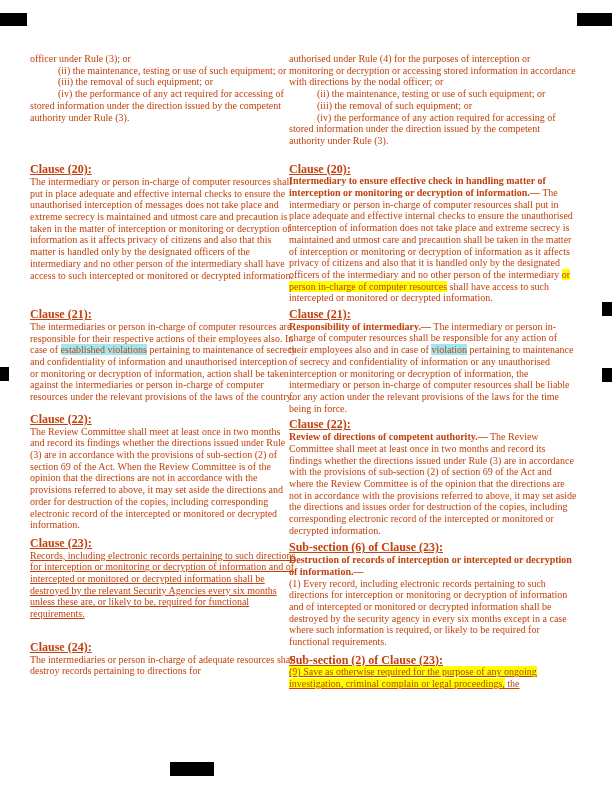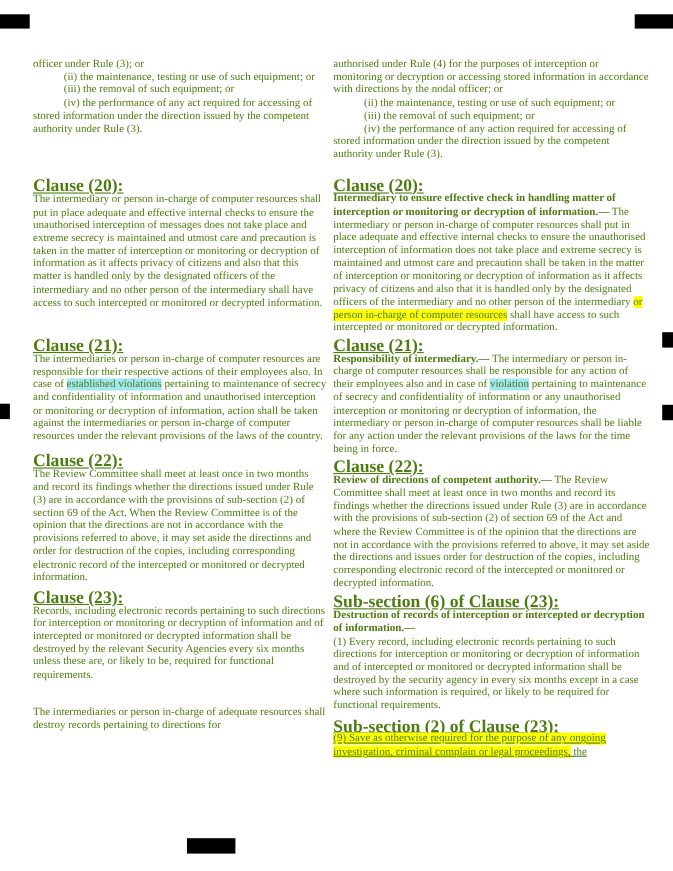--- a/index.html
+++ b/index.html
@@ -2,29 +2,29 @@
 <html style="--hl-yellow: #ffff00; --hl-cyan: #9fe8f2;"><head>
 <meta charset="utf-8">
 <style>
   html,body{margin:0;padding:0;background:#e8e8e8;}
   .page{
     position:relative;
     width:612px;height:792px;
     background:#ffffff;
     overflow:hidden;
     font-family:"Liberation Serif","DejaVu Serif",serif;
-    color:#4d7c0f;
+    color:#c2410c;
     margin:0 auto;
   }
   .col{position:absolute;top:53px;}
   .col-left{left:30px;width:267px;}
-  .col-right{left:303px;width:288px;}
+  .col-right{left:289px;width:288px;}
   .block{margin:0;}
   .heading{
-    font-size:16px;line-height:11.7px;
+    font-size:12px;line-height:11.7px;
     font-weight:bold;
     text-decoration:underline;
   }
   p{margin:0;font-size:10px;line-height:11.7px;text-align:left;}
   p.indent{text-indent:28px;}
   .run-bold{font-weight:bold;}
   .hl-yellow{background:var(--hl-yellow,#ffff00);}
   .hl-cyan{background:var(--hl-cyan,#9fe8f2);}
   .mark{position:absolute;background:#000;}
 </style>
@@ -44,25 +44,26 @@
         <p><span>The intermediary or person in-charge of computer resources shall put in place adequate and effective internal checks to ensure the unauthorised interception of messages does not take place and extreme secrecy is maintained and utmost care and precaution is taken in the matter of interception or monitoring or decryption of information as it affects privacy of citizens and also that this matter is handled only by the designated officers of the intermediary and no other person of the intermediary shall have access to such intercepted or monitored or decrypted information.</span></p>
       </div>
       <div class="block" style="margin-top: 28px;">
         <div class="heading">Clause (21):</div>
         <p><span>The intermediaries or person in-charge of computer resources are responsible for their respective actions of their employees also. In case of </span><span class="hl-cyan">established violations</span><span> pertaining to maintenance of secrecy and confidentiality of information and unauthorised interception or monitoring or decryption of information, action shall be taken against the intermediaries or person in-charge of computer resources under the relevant provisions of the laws of the country.</span></p>
       </div>
       <div class="block" style="margin-top: 11px;">
         <div class="heading">Clause (22):</div>
         <p><span>The Review Committee shall meet at least once in two months and record its findings whether the directions issued under Rule (3) are in accordance with the provisions of sub-section (2) of section 69 of the Act. When the Review Committee is of the opinion that the directions are not in accordance with the provisions referred to above, it may set aside the directions and order for destruction of the copies, including corresponding electronic record of the intercepted or monitored or decrypted information.</span></p>
       </div>
-      <div class="block" style="margin-top: 7px;">
+      <div class="block" style="margin-top: 7px; text-decoration: underline;">
         <div class="heading">Clause (23):</div>
         <p><span>Records, including electronic records pertaining to such directions for interception or monitoring or decryption of information and of intercepted or monitored or decrypted information shall be destroyed by the relevant Security Agencies every six months unless these are, or likely to be, required for functional requirements.</span></p>
       </div>
       <div class="block" style="margin-top: 22px;">
+        <div class="heading">Clause (24):</div>
         <p><span>The intermediaries or person in-charge of adequate resources shall destroy records pertaining to directions for</span></p>
       </div>
     </div>
   <div class="col col-right">
       <div class="block">
         <p><span>authorised under Rule (4) for the purposes of interception or monitoring or decryption or accessing stored information in accordance with directions by the nodal officer; or</span></p>
         <p class="indent"><span>(ii) the maintenance, testing or use of such equipment; or</span></p>
         <p class="indent"><span>(iii) the removal of such equipment; or</span></p>
         <p class="indent"><span>(iv) the performance of any action required for accessing of stored information under the direction issued by the competent authority under Rule (3).</span></p>
       </div>

